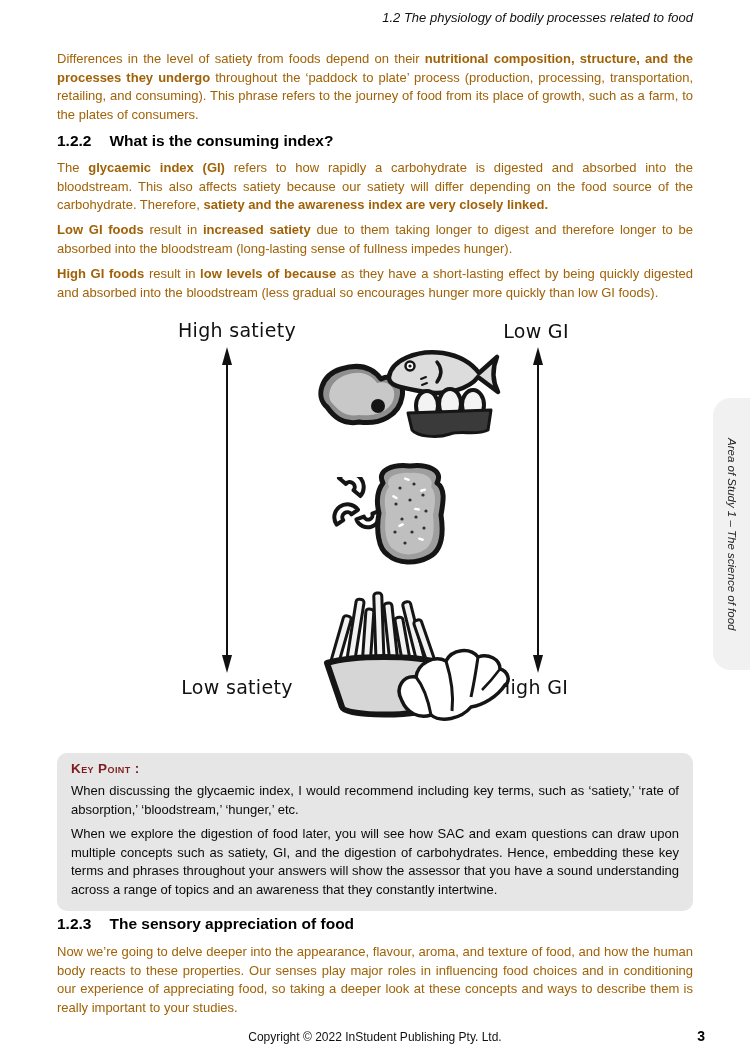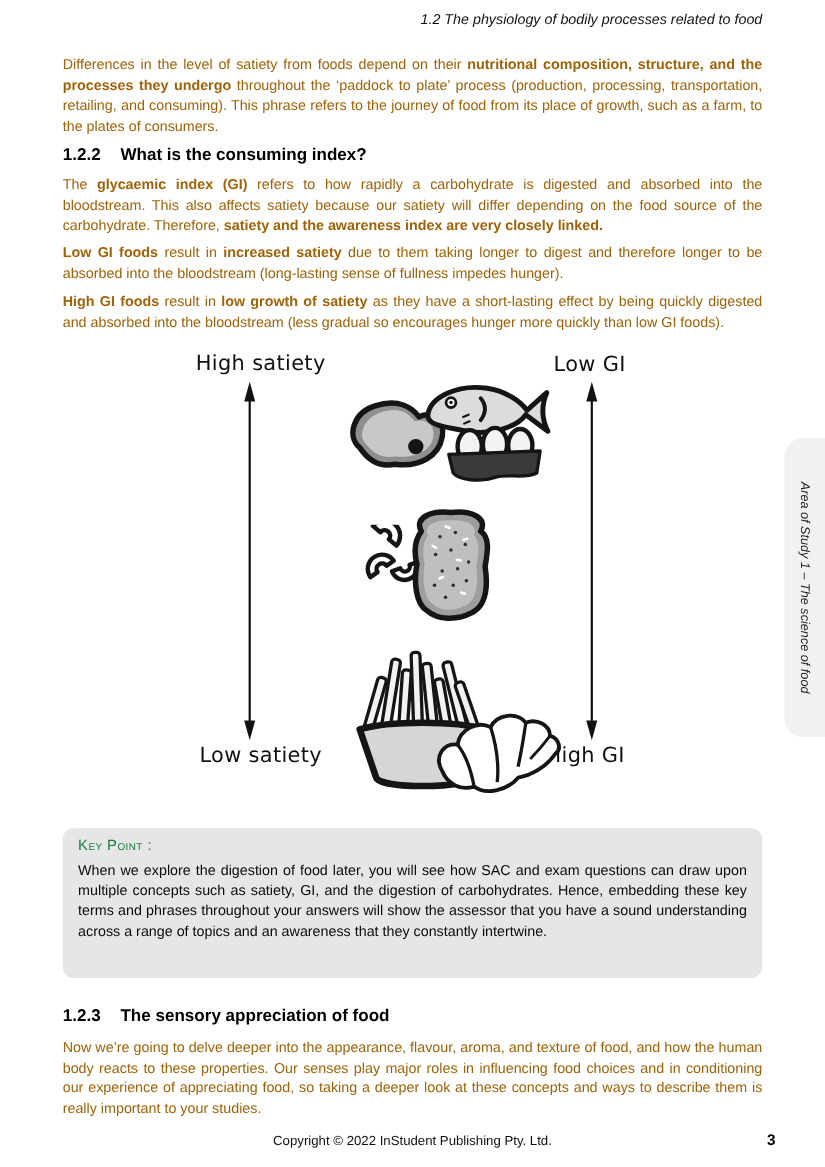--- a/index.html
+++ b/index.html
@@ -22,21 +22,21 @@
   .diagram .axis-label{
     position:absolute;width:200px;text-align:center;font-size:19px;color:#111;
     font-family:"DejaVu Sans", sans-serif;letter-spacing:.3px;
   }
   .diagram svg{position:absolute;}
   .keypoint{
     position:absolute;left:57px;top:753px;width:608px;min-height:116px;
     background:#e6e6e6;border-radius:10px;padding:8px 14px 12px 14px;
   }
   .keypoint .kp-label{
-    font-variant:small-caps;font-weight:normal;font-size:13.5px;letter-spacing:.4px;color:#15803d;
+    font-variant:small-caps;font-weight:bold;font-size:13.5px;letter-spacing:.4px;color:#7f1d1d;
   }
   .keypoint p{
     margin:6px 0 0 0;font-size:13px;line-height:18.5px;text-align:justify;color:#0a0a0a;
   }
   .side-tab{
     position:absolute;left:713px;top:398px;width:37px;height:272px;
     background:#f1f1f1;border-radius:18px 0 0 18px;
     display:flex;align-items:center;justify-content:center;
   }
   .side-tab span{
@@ -58,21 +58,21 @@
 <div class="page-header">1.2 The physiology of bodily processes related to food</div>
 
 <div class="para" style="top:50px;"><span>Differences in the level of satiety from foods depend on their </span><b>nutritional composition, structure, and the processes they undergo</b><span> throughout the ‘paddock to plate’ process (production, processing, transportation, retailing, and consuming). This phrase refers to the journey of food from its place of growth, such as a farm, to the plates of consumers.</span></div>
 
 <div class="heading" style="top:132px;">
   <span class="sec-num">1.2.2</span><span>What is the consuming index?</span>
 </div>
 
 <div class="para" style="top:159px;"><span>The </span><b>glycaemic index (GI)</b><span> refers to how rapidly a carbohydrate is digested and absorbed into the bloodstream. This also affects satiety because our satiety will differ depending on the food source of the carbohydrate. Therefore, </span><b>satiety and the awareness index are very closely linked.</b></div>
 <div class="para" style="top:221px;"><b>Low GI foods</b><span> result in </span><b>increased satiety</b><span> due to them taking longer to digest and therefore longer to be absorbed into the bloodstream (long-lasting sense of fullness impedes hunger).</span></div>
-<div class="para" style="top:265px;"><b>High GI foods</b><span> result in </span><b>low growth of satiety</b><span> as they have a short-lasting effect by being quickly digested and absorbed into the bloodstream (less gradual so encourages hunger more quickly than low GI foods).</span></div>
+<div class="para" style="top:265px;"><b>High GI foods</b><span> result in </span><b>low levels of because</b><span> as they have a short-lasting effect by being quickly digested and absorbed into the bloodstream (less gradual so encourages hunger more quickly than low GI foods).</span></div>
 
 <div class="diagram">
   <div class="axis-label" style="left:80px;top:4px;text-align:center;">High satiety</div>
   <div class="axis-label" style="left:379px;top:5px;">Low GI</div>
   <div class="axis-label" style="left:80px;top:361px;">Low satiety</div>
   <div class="axis-label" style="left:375px;top:361px;">High GI</div>
 
   <svg style="left:159px;top:32px;" width="22" height="326" viewBox="0 0 22 326">
     <line x1="11" y1="14" x2="11" y2="312" stroke="#111" stroke-width="2"></line>
     <polygon points="11,0 6,18 16,18" fill="#111"></polygon>
@@ -160,20 +160,21 @@
     <path d="M8,62 C0,48 10,36 22,38 C24,24 40,16 52,22 C58,10 76,8 84,18 C94,14 106,20 106,30 C114,32 117,42 111,46 C103,58 89,66 77,68 C67,80 47,84 37,76 C25,80 13,74 8,62 Z" fill="#ffffff" stroke="#151515" stroke-width="3.5" stroke-linejoin="round"></path>
     <path d="M22,38 C30,48 34,60 37,76" fill="none" stroke="#151515" stroke-width="3"></path>
     <path d="M52,22 C57,38 60,54 58,72" fill="none" stroke="#151515" stroke-width="3"></path>
     <path d="M84,18 C82,32 80,44 77,58" fill="none" stroke="#151515" stroke-width="3"></path>
     <path d="M106,30 C100,38 94,45 88,51" fill="none" stroke="#151515" stroke-width="2.6"></path>
   </svg>
 </div>
 
 <div class="keypoint">
   <div class="kp-label">Key Point :</div>
+  <p>When discussing the glycaemic index, I would recommend including key terms, such as ‘satiety,’ ‘rate of absorption,’ ‘bloodstream,’ ‘hunger,’ etc.</p>
   <p>When we explore the digestion of food later, you will see how SAC and exam questions can draw upon multiple concepts such as satiety, GI, and the digestion of carbohydrates. Hence, embedding these key terms and phrases throughout your answers will show the assessor that you have a sound understanding across a range of topics and an awareness that they constantly intertwine.</p>
 </div>
 
 <div class="heading" style="top:915px;">
   <span class="sec-num">1.2.3</span><span>The sensory appreciation of food</span>
 </div>
 
 <div class="para" style="top:943px;">Now we’re going to delve deeper into the appearance, flavour, aroma, and texture of food, and how the human body reacts to these properties. Our senses play major roles in influencing food choices and in conditioning our experience of appreciating food, so taking a deeper look at these concepts and ways to describe them is really important to your studies.</div>
 
 <div class="side-tab">

